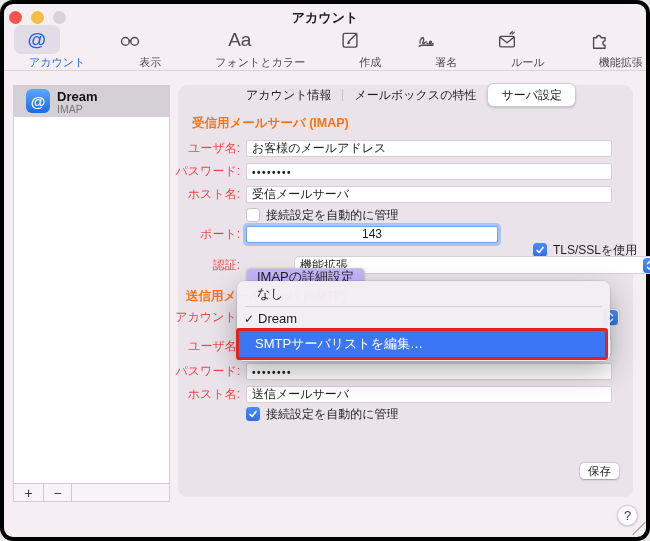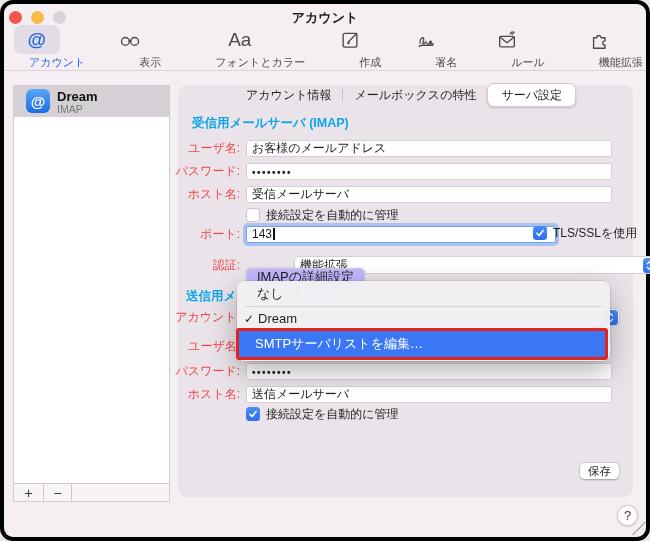--- a/index.html
+++ b/index.html
@@ -41,21 +41,21 @@
   
   .panel { position:absolute; left:178px; top:85px; width:455px; height:412px; background:#eae4ea; border-radius:9px; }
 
   
   .tabs { position:absolute; left:178px; top:85px; width:455px; height:20px; display:flex; justify-content:center; align-items:center; z-index:5; }
   .tab { font-size:12px; color:#1d1d1f; padding:2px 11px; white-space:nowrap; }
   .tab-div { width:1px; height:12px; background:#c7c0c7; }
   .tab-pill { font-size:12px; color:#1d1d1f; padding:2.5px 13px; background:#fff; border:0.5px solid #d1cbd1;
               border-radius:7px; box-shadow:0 1px 2.5px rgba(0,0,0,.18); white-space:nowrap; }
 
-  .sec-header { position:absolute; font-size:12.5px; font-weight:700; color:#0ea5e9; white-space:nowrap; }
+  .sec-header { position:absolute; font-size:12.5px; font-weight:700; color:#f97316; white-space:nowrap; }
 
   .frow { position:absolute; left:168px; display:flex; align-items:center; height:18px; }
   .flabel { width:72px; text-align:right; margin-right:6px; font-size:12px; color:#ef4444; flex:none; white-space:nowrap; }
   .tfield { height:17px; background:#fff; border:1px solid #d6d0d6; border-radius:2px; font-size:12px; color:#1d1d1f;
             padding:0 5px; line-height:15px; display:flex; align-items:center; }
   .w-full { width:366px; }
   .dots { font-size:10px; font-weight:700; letter-spacing:1.5px; padding-top:2px; }
   .tfield.focused { border:1px solid #6fa3ee; box-shadow:0 0 0 3px rgba(96,154,245,.45); border-radius:2px; }
   .caret { display:inline-block; width:1.5px; height:12px; background:#111; margin-left:1px; }
 
@@ -242,26 +242,26 @@
     <div class="tfield w-full">
         <span>受信メールサーバ</span>
       </div>
   </div>
   <div class="frow" style="top:206px; left:246px;">
     <div class="cb"></div>
     <span class="cb-label">接続設定を自動的に管理</span>
   </div>
   <div class="frow" style="top:225px;">
     <span class="flabel">ポート:</span>
-    <div class="tfield focused" style="width:310px;">
+    <div class="tfield focused" style="width:252px;flex-direction:column;">
         <span>143</span>
         <span class="caret"></span>
       </div>
   </div>
-  <div class="frow" style="top:224px; left:533px;">
+  <div class="frow" style="top:241px; left:533px;">
     <div class="cb checked">
       <svg width="10" height="10" viewBox="0 0 12 12">
           <polyline points="2.4,6.4 5,9 9.6,3" fill="none" stroke="#fff" stroke-width="1.9" stroke-linecap="round" stroke-linejoin="round"></polyline>
         </svg>
     </div>
     <span class="cb-label">TLS/SSLを使用</span>
   </div>
   <div class="frow" style="top:256px;gap:48px;">
     <span class="flabel">認証:</span>
     <div class="popup w-full">

